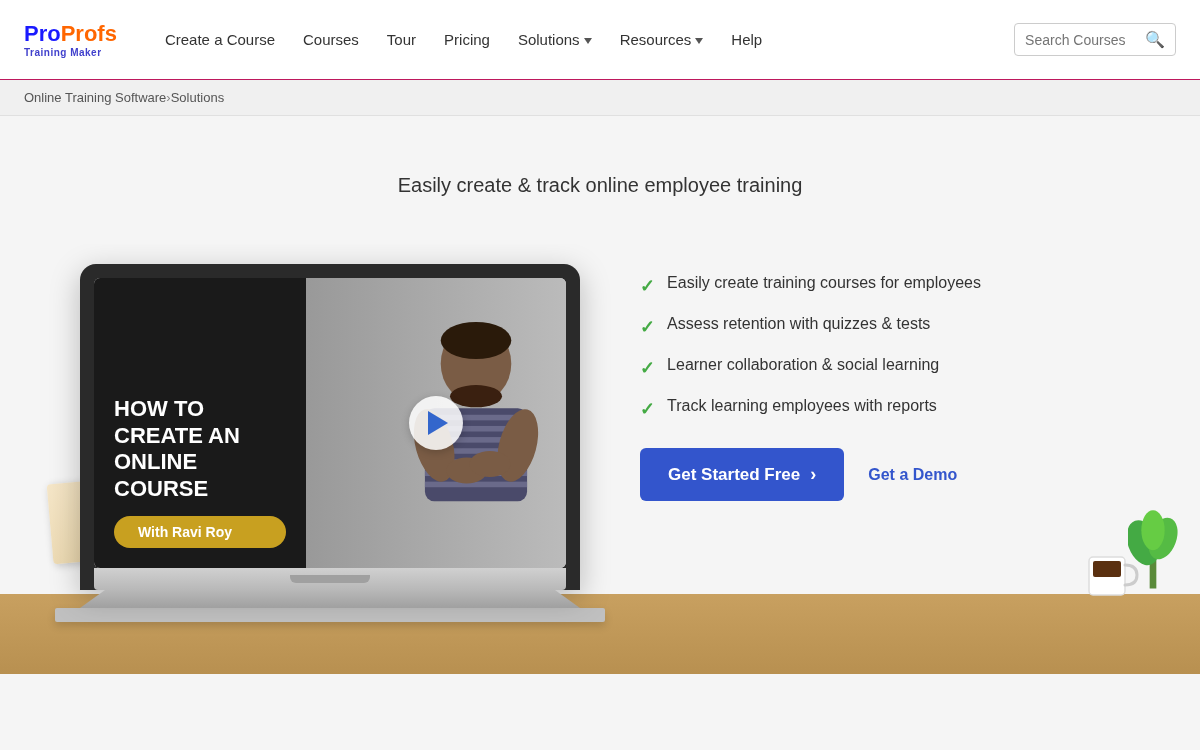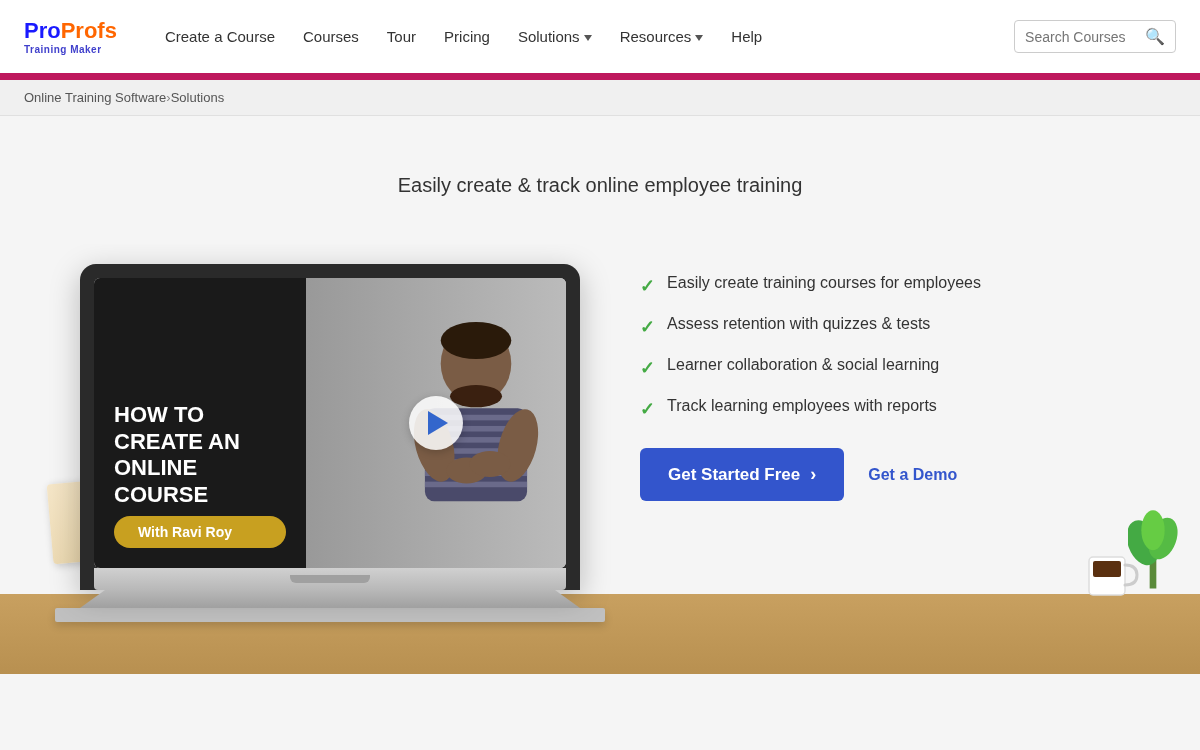--- a/index.html
+++ b/index.html
@@ -1,21 +1,21 @@
 <!DOCTYPE html>
 <html><head>
   <meta charset="utf-8">
   <style>
     * { margin: 0; padding: 0; box-sizing: border-box; }
     body { font-family: Arial, sans-serif; width: 1200px; height: 750px; overflow: hidden; background: #f5f5f5; }
 
     
     .navbar {
       background: #fff;
-      border-bottom: 7px solid #be185d;
+      border-bottom: 1px solid #be185d;
       height: 80px;
       display: flex;
       align-items: center;
       padding: 0 24px;
       gap: 28px;
     }
     .logo-wrap { display: flex; flex-direction: column; margin-right: 20px; }
     .logo-top { font-size: 22px; font-weight: 900; }
     .logo-pro { color: #1a1aff; }
     .logo-profs { color: #ff6600; }
@@ -139,21 +139,21 @@
       display: flex;
       flex-direction: column;
       justify-content: flex-end;
       padding: 20px;
     }
     .video-title-text {
       color: #fff;
       font-weight: 900;
       font-size: 22px;
       line-height: 1.2;
-      margin-bottom: 8px;
+      margin-bottom: 14px;
     }
     .video-badge {
       background: #c8a020;
       color: #fff;
       font-weight: 700;
       font-size: 14px;
       padding: 8px 24px;
       border-radius: 16px;
       display: inline-block;
     }

